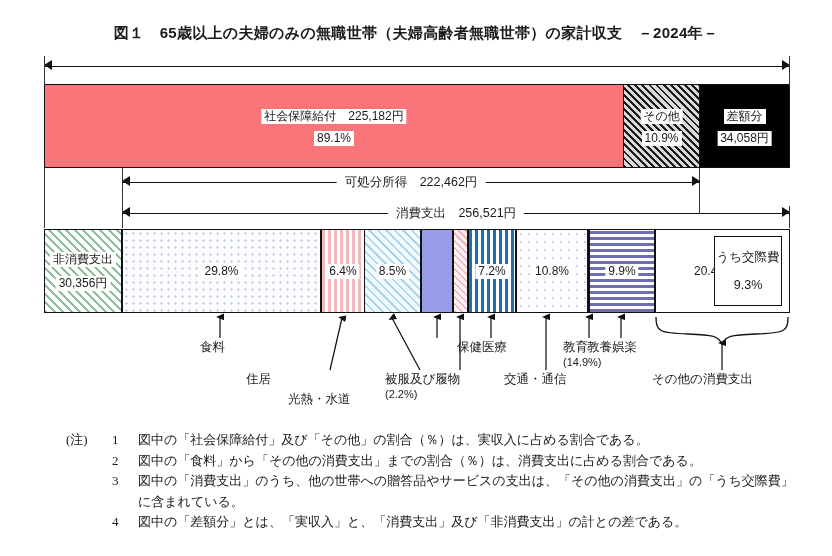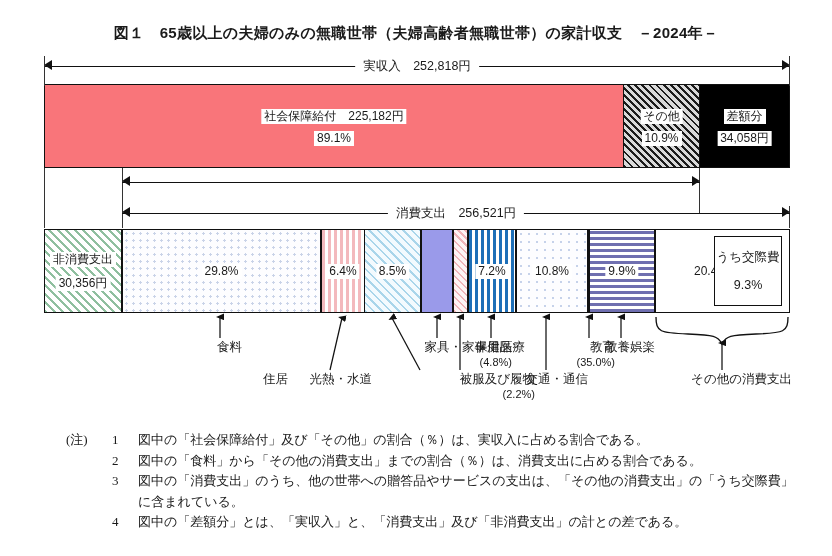--- a/index.html
+++ b/index.html
@@ -94,21 +94,21 @@
   }
 
   
   .vtick{position:absolute;width:1px;background:#333;}
 
   
   #leaders{position:absolute;left:0;top:0;width:832px;height:556px;pointer-events:none;}
 
   .callout{
     position:absolute;white-space:nowrap;font-size:12.5px;line-height:15px;
-    text-align:right;
+    text-align:left;
   }
   .callout .sub{font-size:11px;display:block;}
 
   
   .inner-box{
     position:absolute;box-sizing:border-box;border:1.3px solid #111;background:#fff;
     text-align:center;font-size:12.5px;line-height:16px;
     display:flex;flex-direction:column;justify-content:center;align-items:center;
   }
 
@@ -127,21 +127,20 @@
 <body>
 
 <div id="figure">
 
   <div class="title">図１　65歳以上の夫婦のみの無職世帯（夫婦高齢者無職世帯）の家計収支　－2024年－</div>
 
   <div class="measure" style="left:44px;top:60px;width:746px;">
     <div class="line"></div>
     <div class="cap l"></div>
     <div class="cap r"></div>
-    <div class="mtext">実収入　252,818円</div>
   </div>
 
   <div class="bar fill-pink" style="left:44px;top:84px;width:580px;height:84px;">
     <div class="seg-label" style="top:24px;">社会保障給付　225,182円</div>
     <div class="seg-label" style="top:46px;">89.1%</div>
   </div>
 
   <div class="bar hatch-gray" style="left:623px;top:84px;width:77px;height:84px;">
     <div class="seg-label" style="top:24px;">その他</div>
     <div class="seg-label" style="top:46px;">10.9%</div>
@@ -156,20 +155,21 @@
   <div class="vtick" style="left:789px;top:56px;height:30px;"></div>
   <div class="vtick" style="left:44px;top:168px;height:60px;"></div>
   <div class="vtick" style="left:122px;top:168px;height:60px;"></div>
   <div class="vtick" style="left:699px;top:168px;height:46px;"></div>
   <div class="vtick" style="left:789px;top:206px;height:22px;"></div>
 
   <div class="measure" style="left:122px;top:176px;width:578px;">
     <div class="line"></div>
     <div class="cap l"></div>
     <div class="cap r"></div>
+    <div class="mtext">可処分所得　222,462円</div>
   </div>
 
   <div class="measure" style="left:122px;top:207px;width:668px;">
     <div class="line"></div>
     <div class="cap l"></div>
     <div class="cap r"></div>
     <div class="mtext">消費支出　256,521円</div>
   </div>
 
   <div class="bar hatch-green" style="left:44px;top:229px;width:78px;height:84px;">
@@ -250,45 +250,41 @@
   </svg>
 
   <div class="callout" style="left:200px;top:340px;width:42px;">
     <span>食料</span>
   </div>
 
   <div class="callout" style="left:246px;top:372px;width:42px;">
     <span>住居</span>
   </div>
 
-  <div class="callout" style="left:288px;top:372px;width:84px;">
+  <div class="callout" style="left:288px;top:392px;width:84px;">
     <span>光熱・水道</span>
   </div>
 
-  <div class="callout" style="left:362px;top:340px;width:150px;">
-    <span>家具・家事用品</span>
-    <span class="sub">(4.8%)</span>
-  </div>
 
   <div class="callout" style="left:385px;top:372px;width:150px;">
     <span>被服及び履物</span>
     <span class="sub">(2.2%)</span>
   </div>
 
   <div class="callout" style="left:457px;top:340px;width:68px;">
     <span>保健医療</span>
   </div>
 
   <div class="callout" style="left:504px;top:372px;width:84px;">
     <span>交通・通信</span>
   </div>
 
   <div class="callout" style="left:563px;top:340px;width:52px;">
     <span>教育</span>
-    <span class="sub">(35.0%)</span>
+    <span class="sub">(14.9%)</span>
   </div>
 
   <div class="callout" style="left:587px;top:340px;width:68px;">
     <span>教養娯楽</span>
   </div>
 
   <div class="callout" style="left:652px;top:372px;width:140px;">
     <span>その他の消費支出</span>
   </div>
 

